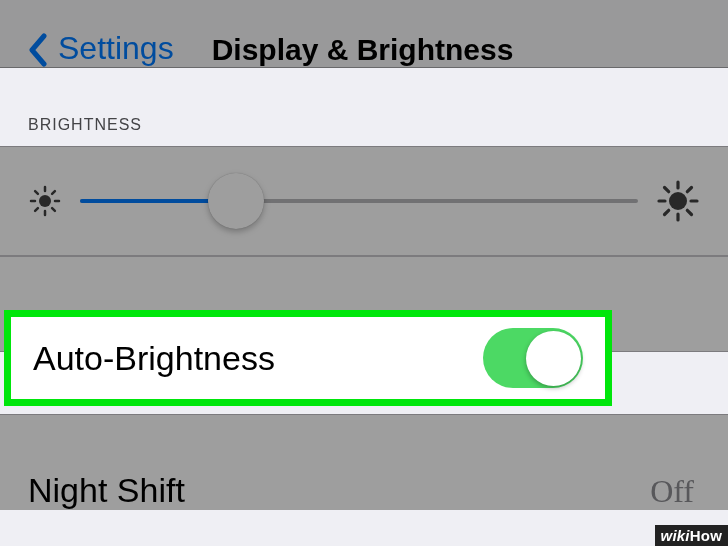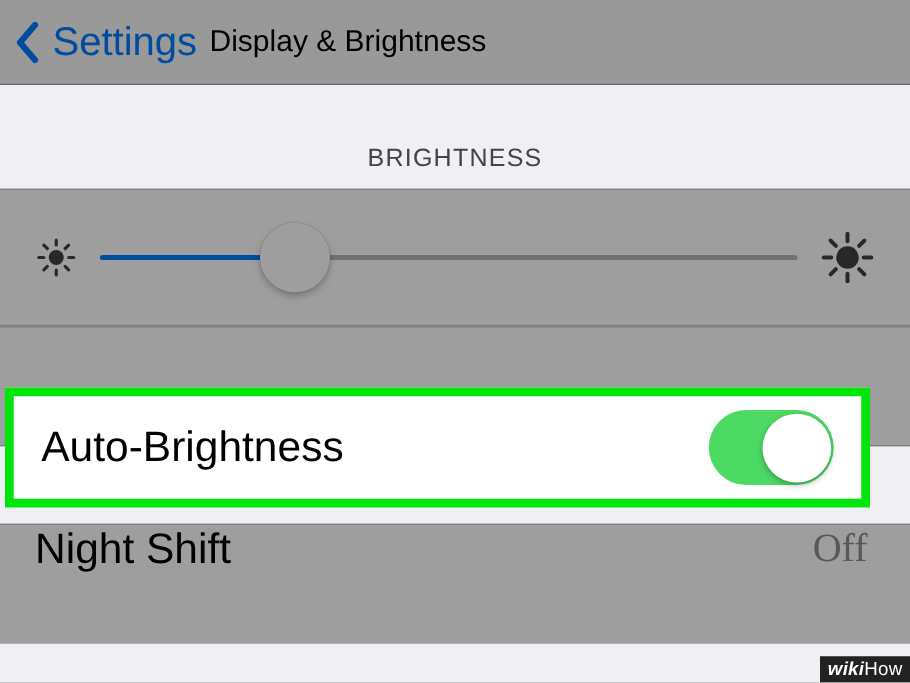--- a/index.html
+++ b/index.html
@@ -25,51 +25,50 @@
       height: 546px;
       background: #efeff4;
       position: relative;
     }
     
     .navbar {
       height: 68px;
       background: #f7f7f8;
       border-bottom: 1px solid #a9a9ad;
       display: flex;
-      align-items: center;
-      padding-left: 12px;
+      align-items: flex-end;
+      padding-left: 28px;
       gap: 8px;
     }
     .back-chevron {
       width: 20px;
       height: 34px;
       display: flex;
       align-items: center;
       justify-content: center;
     }
     .back-chevron svg { display:block; }
     .back-label {
       color: #007aff;
       font-size: 32px;
       font-weight: 400;
       margin-left: 2px;
     }
     .nav-title {
       color: #000;
-      font-size: 24px;
-      font-weight: 400;
-      margin-left: 2px;
+      font-size: 30px;
+      font-weight: 700;
+      margin-left: 30px;
     }
     
     .section-header {
       padding: 48px 28px 12px 28px;
       color: #6d6d72;
-      font-size: 20px;
+      font-size: 16px;
       letter-spacing: 1px;
-      text-align: center;
     }
     
     .slider-row {
       background: #ffffff;
       border-top: 1px solid #c8c7cb;
       border-bottom: 1px solid #c8c7cb;
       height: 110px;
       display: flex;
       align-items: center;
       padding: 0 28px;
@@ -110,21 +109,21 @@
       background: #ffffff;
       border-radius: 50%;
       top: 50%;
       transform: translate(-50%, -50%);
       box-shadow: 0 3px 6px rgba(0,0,0,0.25), 0 0 1px rgba(0,0,0,0.3);
     }
     
     .highlight-wrap {
       position: absolute;
       left: 4px;
-      width: 692px;
+      width: 608px;
       top: 310px;
       height: 96px;
       border: 7px solid #00e60b;
       background: #ffffff;
       display: flex;
       align-items: center;
       padding: 0 22px;
       z-index: 10;
       gap: 46px;
     }
@@ -151,21 +150,21 @@
       top: 2.5px;
       right: 2.5px;
       box-shadow: 0 2px 5px rgba(0,0,0,0.3);
     }
     
     .list-row {
       background: #ffffff;
       border-top: 1px solid #c8c7cb;
       height: 96px;
       display: flex;
-      align-items: flex-start;
+      align-items: flex-end;
       padding: 0 28px;
     }
     .list-row .row-label {
       font-size: 34px;
     }
     .list-value {
       color: #8e8e93;
       font-size: 32px;
       margin-right: 6px;
       font-family: Liberation Serif, serif;
@@ -182,21 +181,21 @@
       color: #fff;
       font-size: 15px;
       padding: 3px 6px 2px 6px;
       font-family: Arial, sans-serif;
       line-height: 1.05;
       text-align: left;
       z-index: 20;
       letter-spacing: 0.2px;
     }
     .watermark .line1 { font-style: italic; font-weight:700; }
-    .watermark .line2 { font-weight: 400; }
+    .watermark .line2 { font-weight: 700; }
     
     .auto-placeholder {
       height: 96px;
       background:#ffffff;
       border-top:1px solid #c8c7cb;
       border-bottom:1px solid #c8c7cb;
     }
   </style>
 </head>
 <body>

